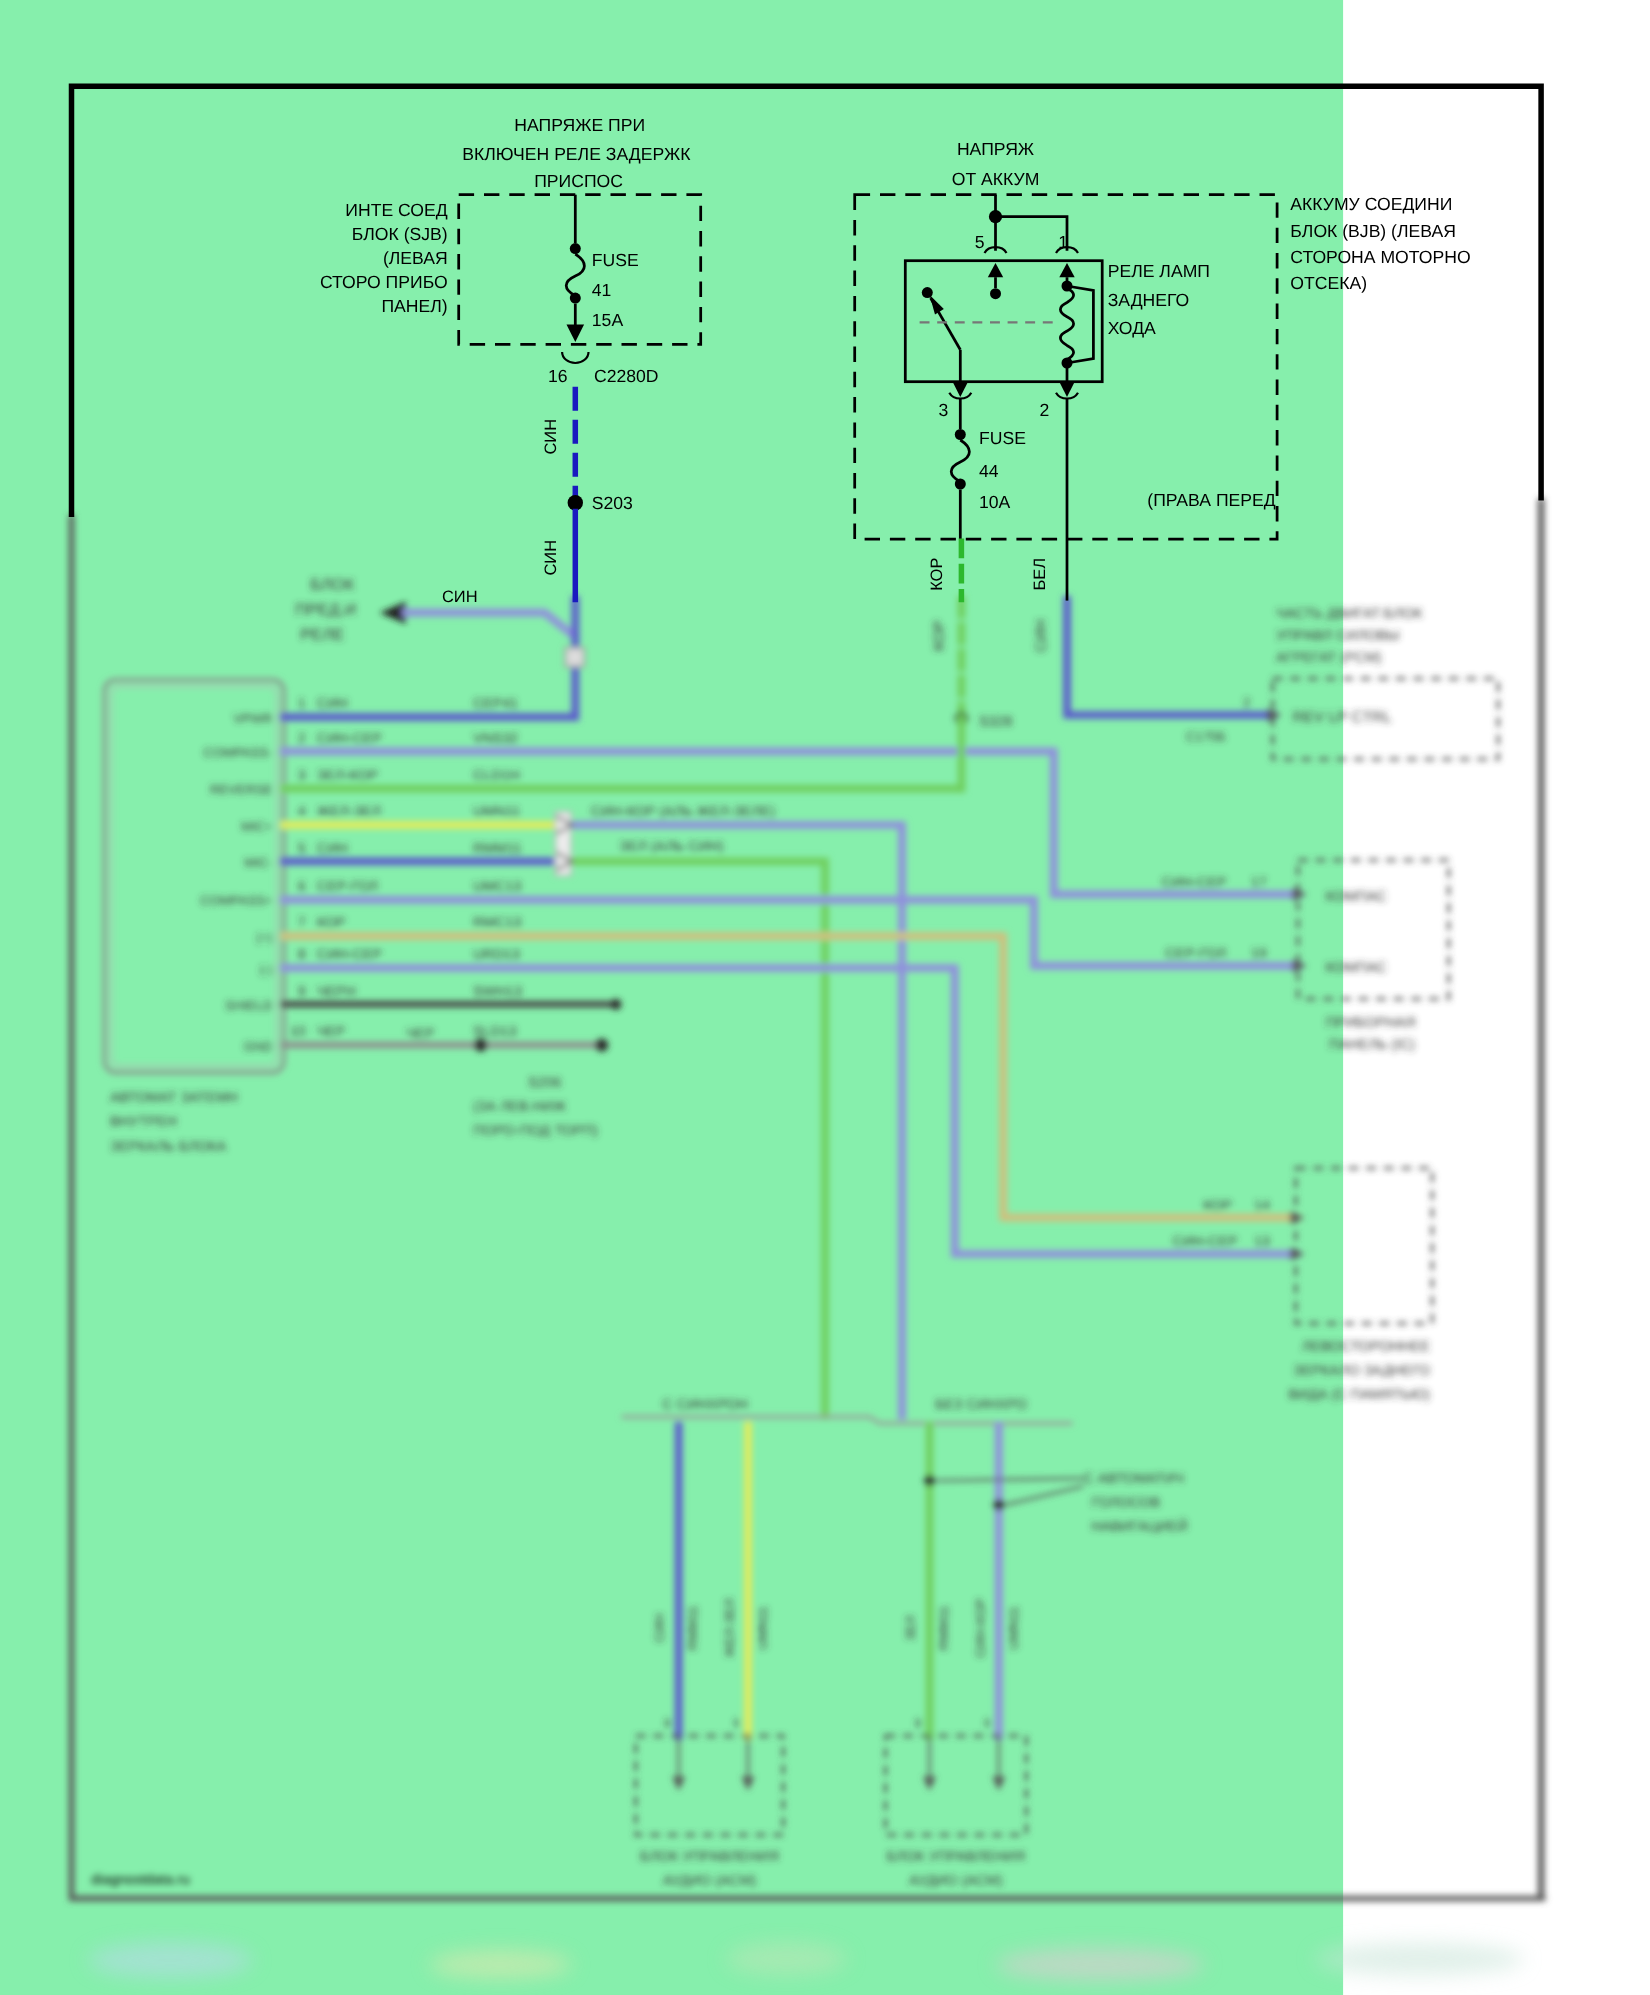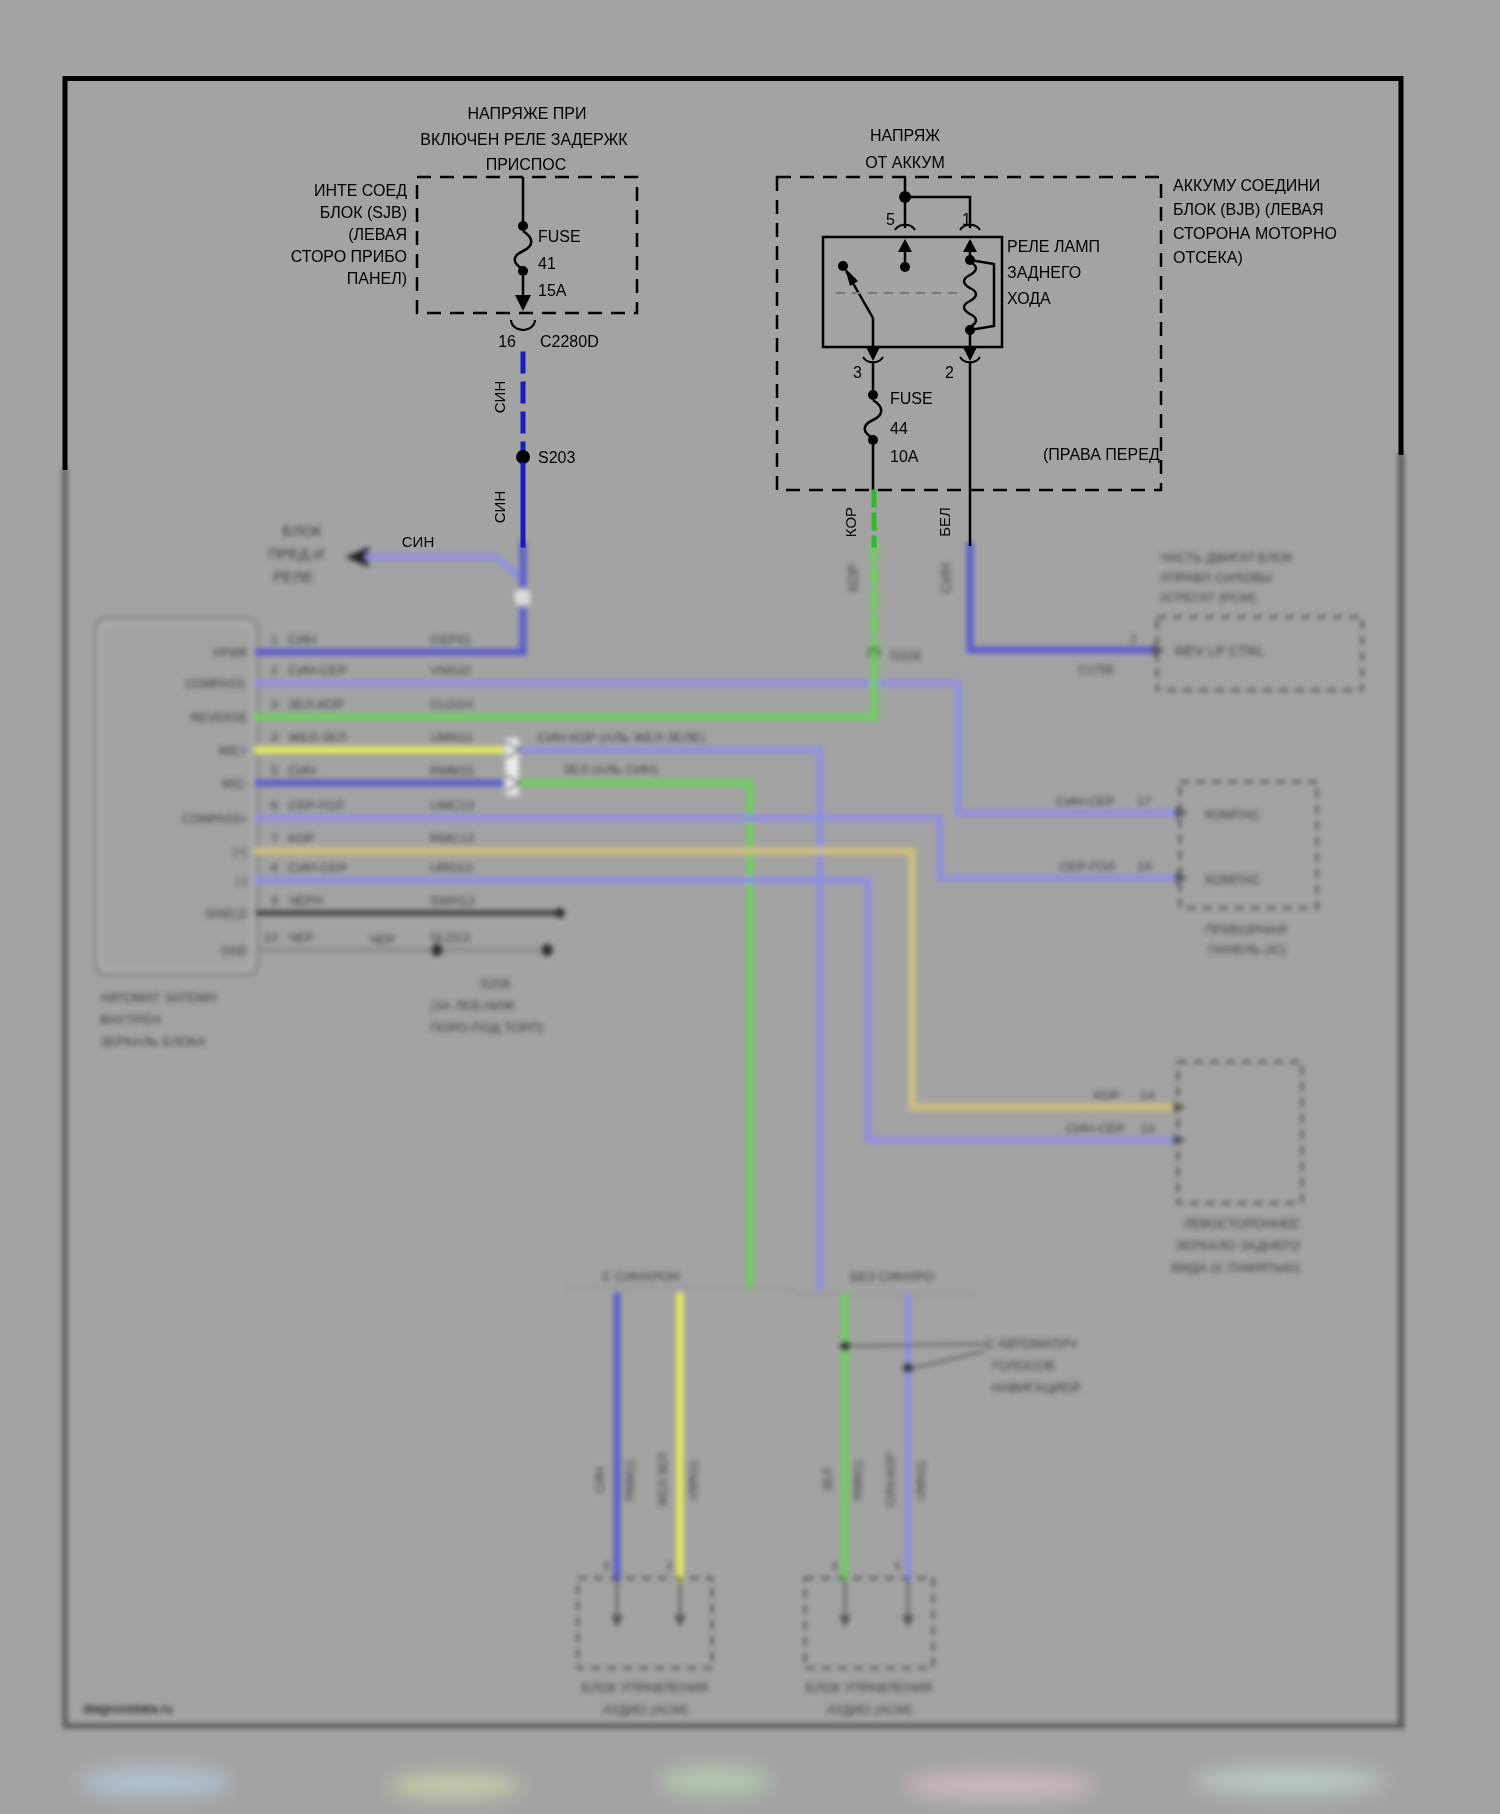--- a/index.html
+++ b/index.html
@@ -1,16 +1,16 @@
 <!DOCTYPE html>
 <html><head>
 <meta charset="utf-8">
 <style>
   html,body{margin:0;padding:0;background:#fff;}
-  #canvas{position:relative;width:1500px;height:1814px;background:#a3a3a3;font-family:"Liberation Sans","DejaVu Sans",sans-serif;text-align:center;}
+  #canvas{position:relative;width:1221px;height:1814px;background:#86efac;font-family:"Liberation Sans","DejaVu Sans",sans-serif;text-align:center;}
   svg{display:block}
   text{font-family:"Liberation Sans","DejaVu Sans",sans-serif;fill:#000;}
   .t16{font-size:16px}
   .t15{font-size:15px}
   .t14{font-size:14px}
   .t13{font-size:13px}
   .t12{font-size:12px}
   .t11{font-size:11px}
   .blurtext{fill:#3a3a3a}
   .wire{fill:none;stroke-linecap:square}

